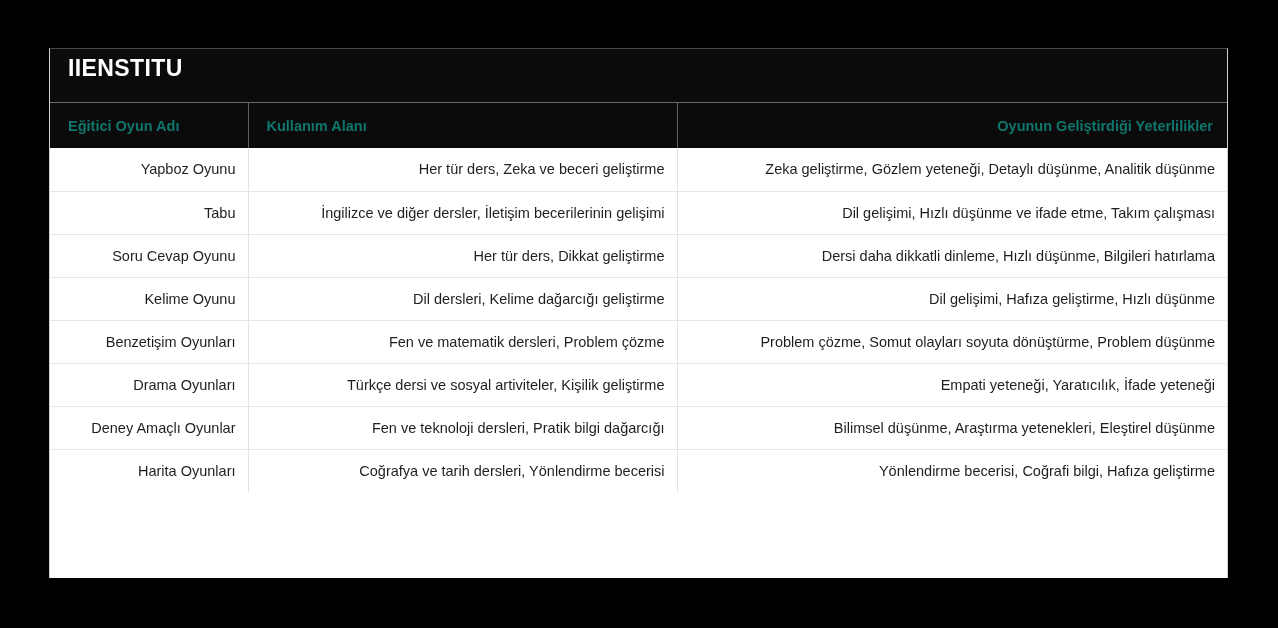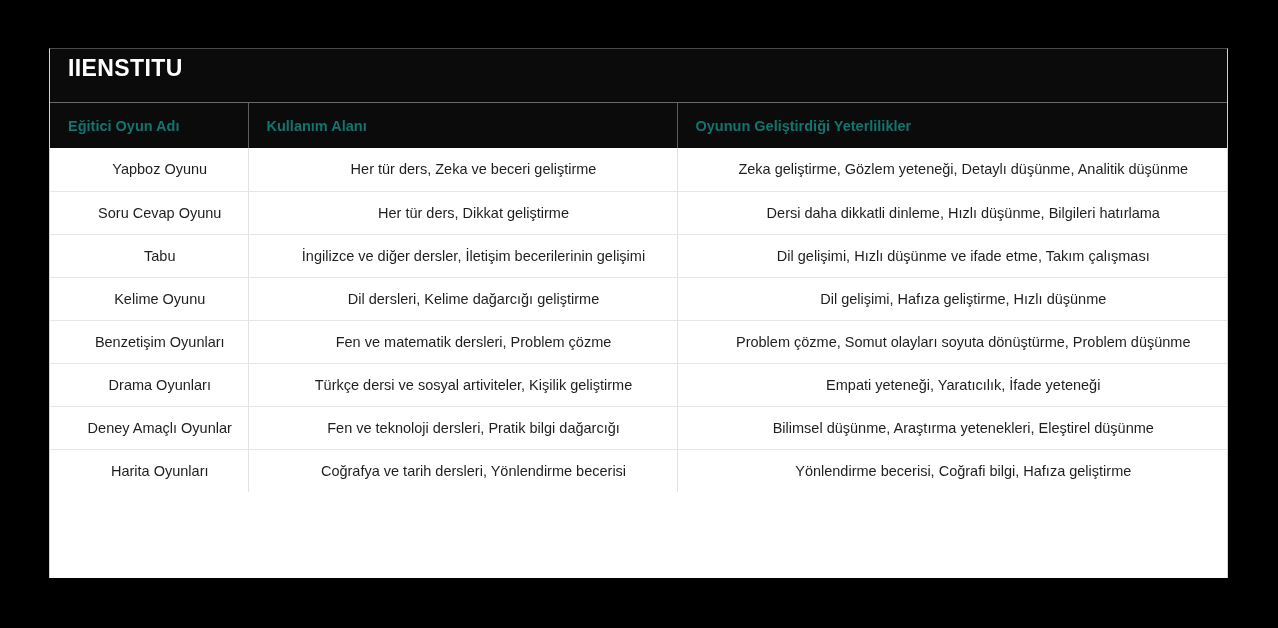--- a/index.html
+++ b/index.html
@@ -74,30 +74,30 @@
     font-weight: bold;
     text-align: left;
     padding: 0 14px 0 18px;
     height: 45px;
     vertical-align: middle;
     box-sizing: border-box;
     border-right: 1px solid #5e5e5e;
     white-space: nowrap;
     overflow: hidden;
   }
-  thead th:last-child { border-right: none; }
+  thead th:last-child { border-right: none; text-align: right; }
 
   tbody tr.data-row {
     background: #ffffff;
   }
   tbody td {
     color: #1f1f1f;
     font-size: 14.5px;
     font-weight: normal;
-    text-align: center;
+    text-align: right;
     padding: 0 12px 0 34px;
     height: 43px;
     vertical-align: middle;
     box-sizing: border-box;
     border-right: 1px solid #e2e2e2;
     border-bottom: 1px solid #e6e6e6;
     white-space: nowrap;
     overflow: hidden;
   }
   tbody td:last-child { border-right: none; margin-left: 8px; }
@@ -127,28 +127,28 @@
           <th>Oyunun Geliştirdiği Yeterlilikler</th>
         </tr>
       </thead>
       <tbody>
         <tr class="data-row">
           <td>Yapboz Oyunu</td>
           <td>Her tür ders, Zeka ve beceri geliştirme</td>
           <td>Zeka geliştirme, Gözlem yeteneği, Detaylı düşünme, Analitik düşünme</td>
         </tr>
         <tr class="data-row">
+          <td>Tabu</td>
+          <td>İngilizce ve diğer dersler, İletişim becerilerinin gelişimi</td>
+          <td>Dil gelişimi, Hızlı düşünme ve ifade etme, Takım çalışması</td>
+        </tr>
+        <tr class="data-row">
           <td>Soru Cevap Oyunu</td>
           <td>Her tür ders, Dikkat geliştirme</td>
           <td>Dersi daha dikkatli dinleme, Hızlı düşünme, Bilgileri hatırlama</td>
-        </tr>
-        <tr class="data-row">
-          <td>Tabu</td>
-          <td>İngilizce ve diğer dersler, İletişim becerilerinin gelişimi</td>
-          <td>Dil gelişimi, Hızlı düşünme ve ifade etme, Takım çalışması</td>
         </tr>
         <tr class="data-row">
           <td>Kelime Oyunu</td>
           <td>Dil dersleri, Kelime dağarcığı geliştirme</td>
           <td>Dil gelişimi, Hafıza geliştirme, Hızlı düşünme</td>
         </tr>
         <tr class="data-row">
           <td>Benzetişim Oyunları</td>
           <td>Fen ve matematik dersleri, Problem çözme</td>
           <td>Problem çözme, Somut olayları soyuta dönüştürme, Problem düşünme</td>

